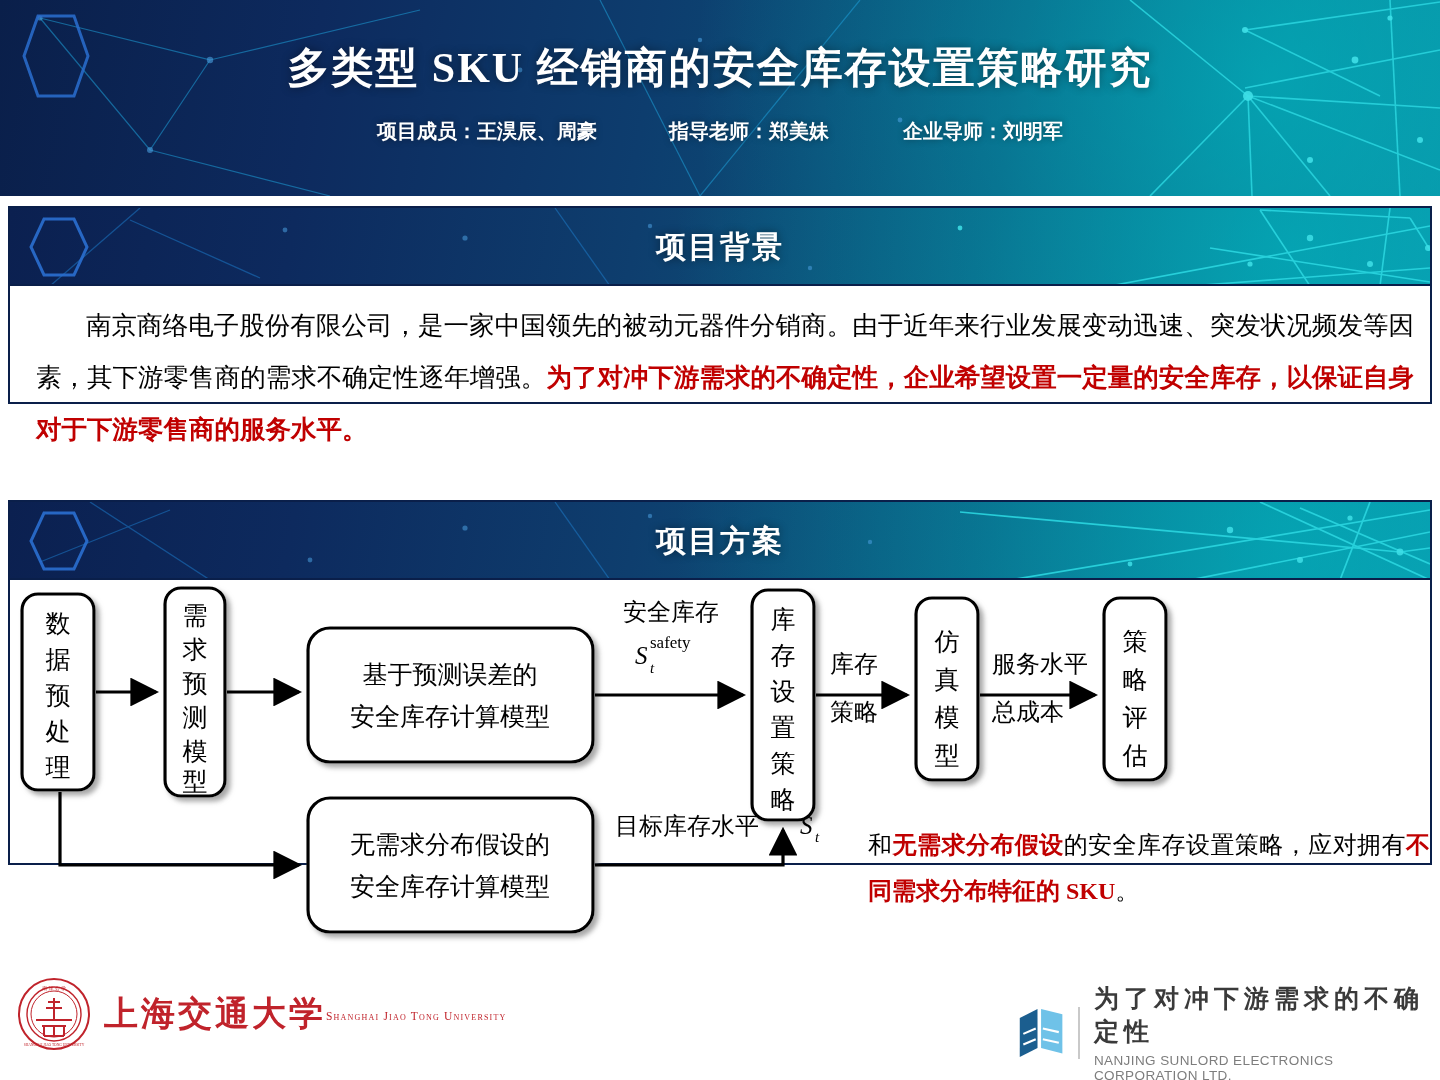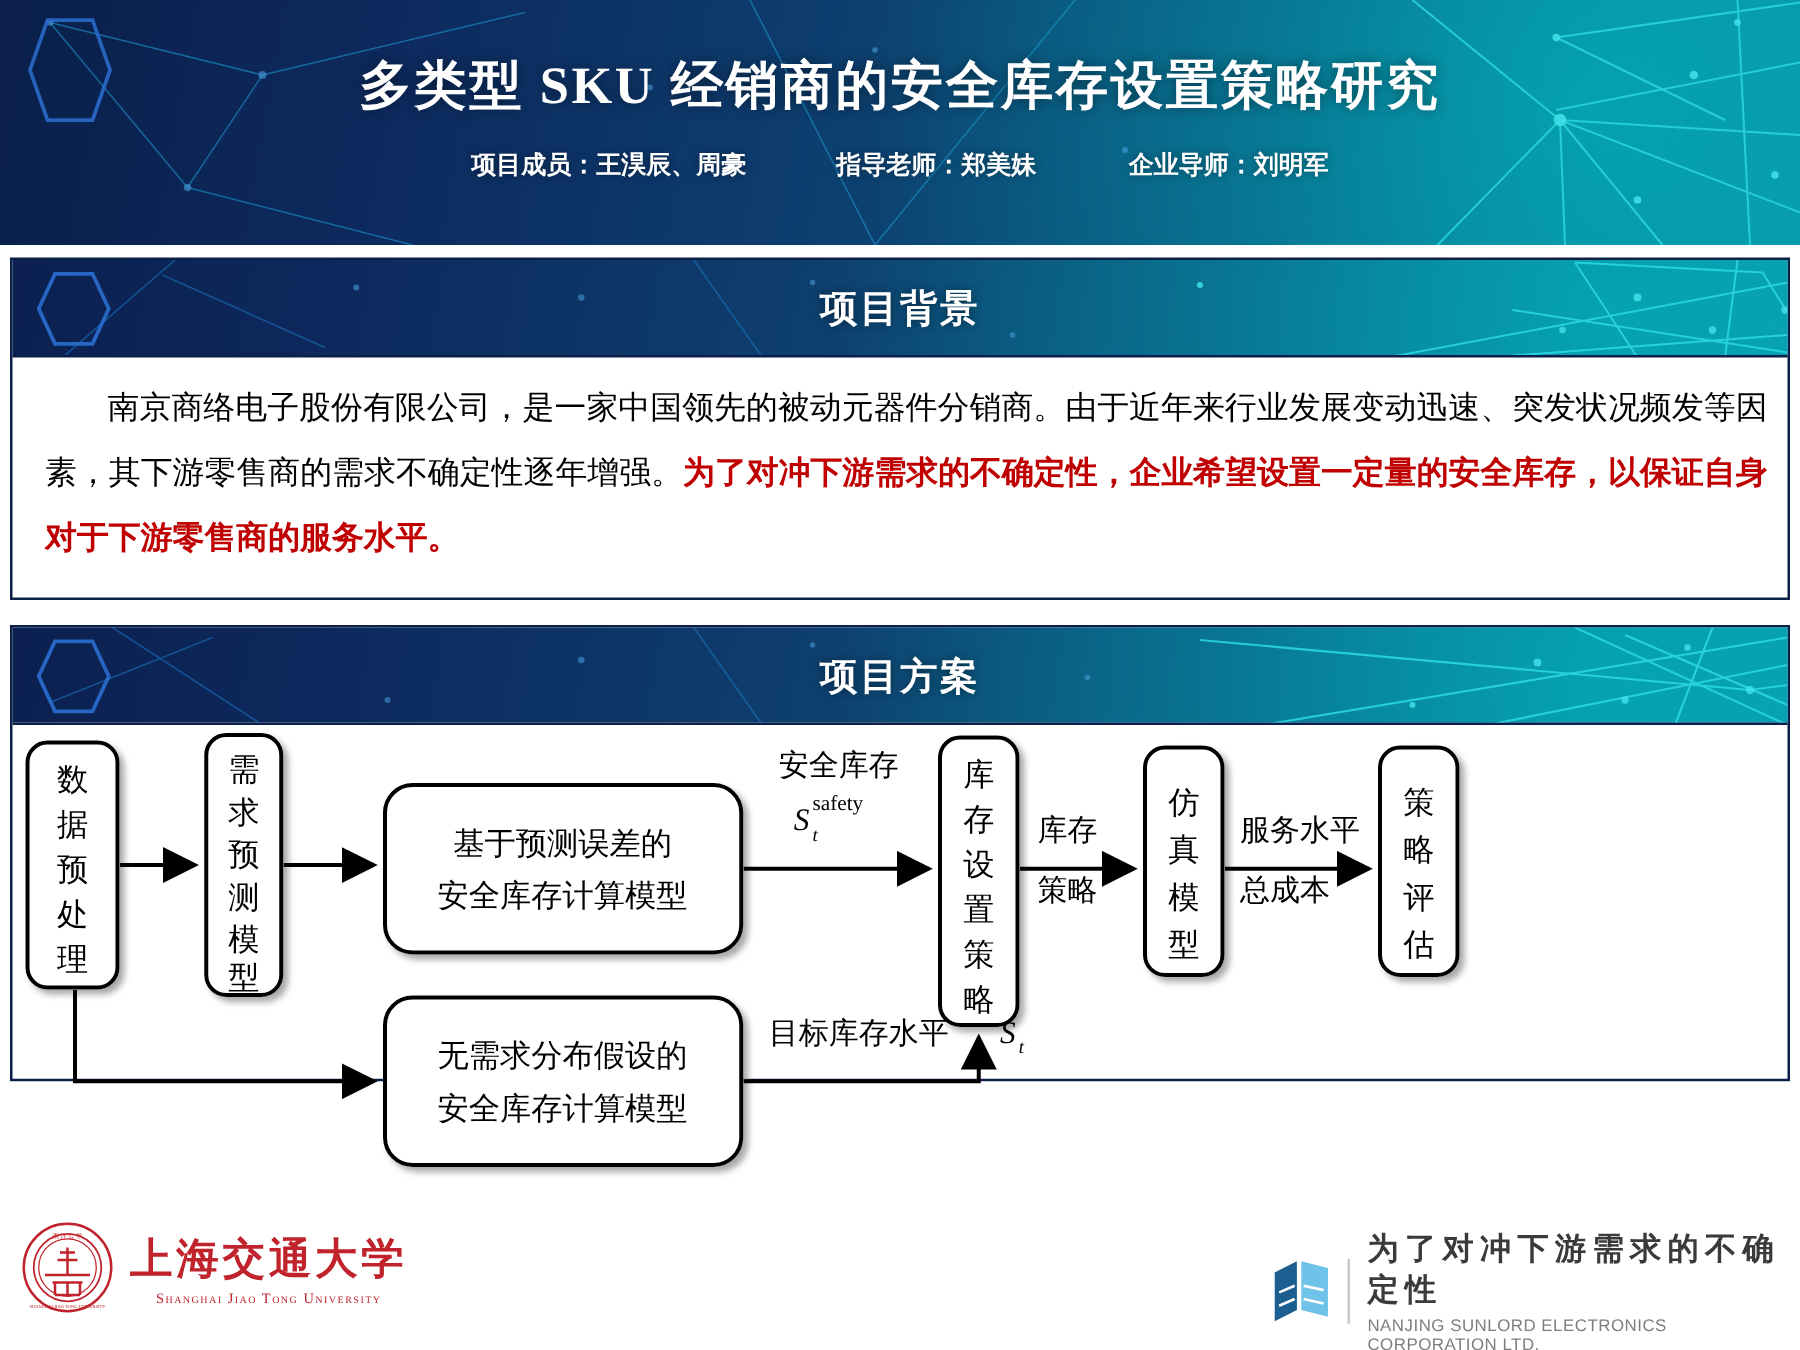--- a/index.html
+++ b/index.html
@@ -31,21 +31,21 @@
     text-shadow:0 0 7px rgba(0,0,0,.4);
   }
   .banner-sub span{ display:inline-block; }
   .gap1{ width:62px; } .gap2{ width:64px; }
 
   
   .panel{
     position:absolute; left:8px; width:1424px;
     border:2px solid #0a1f4a; background:#fff;
   }
-  #panel-bg{ top:206px; height:274px; }
+  #panel-bg{ top:206px; height:198px; }
   #panel-plan{ top:500px; height:365px; }
 
   .sechead{
     position:relative; height:78px; width:100%;
     background:
       radial-gradient(circle at 90% 55%, rgba(0,195,205,.5) 0%, rgba(0,160,180,0) 48%),
       linear-gradient(100deg,#0b2050 0%, #0d2a5e 20%, #0e3e6e 44%, #0b5c7f 68%, #0a8095 88%, #0b8da2 100%);
     overflow:hidden; border-bottom:2px solid #0a1f4a;
   }
   .sechead-title{
@@ -78,21 +78,21 @@
   }
   .btext{
     position:absolute; left:858px; top:242px; width:562px;
     font-size:24px; line-height:46px; color:#000; text-align:justify;
     text-justify:inter-ideograph;
   }
 
   
   .footer{ position:absolute; left:0; top:968px; width:1440px; height:112px; background:#fff; }
   .sjtu{ position:absolute; left:16px; top:8px; display:flex; align-items:center; gap:12px; }
-  .sjtu-txt{ display:flex; flex-direction:column; align-items:center; }
+  .sjtu-txt{ display:flex; flex-direction:row; align-items:center; }
   .sjtu-cn{ color:#c0232b; font-size:34px; font-weight:bold; letter-spacing:3px;
             font-family:"Liberation Serif","DejaVu Serif",serif; }
   .sjtu-en{ color:#c0232b; font-size:11.5px; letter-spacing:1.2px; font-variant:small-caps;
             font-family:"Liberation Serif","DejaVu Serif",serif; margin-top:3px; }
 
   .sunlord{ position:absolute; left:1018px; top:14px; display:flex; align-items:center; gap:14px; }
   .sl-div{ width:2px; height:52px; background:#c9c9c9; }
   .sl-txt{ display:flex; flex-direction:column; }
   .sl-cn{ color:#3a3a3a; font-size:25px; font-weight:bold; letter-spacing:5px;
           font-family:"Liberation Sans","DejaVu Sans",sans-serif; }
@@ -330,20 +330,23 @@
         <text x="820" y="140" font-size="24" font-family="Liberation Serif, DejaVu Serif, serif">策略</text>
       </g>
 
       <g>
         <text x="982" y="92" font-size="24" font-family="Liberation Serif, DejaVu Serif, serif">服务水平</text>
         <text x="982" y="140" font-size="24" font-family="Liberation Serif, DejaVu Serif, serif">总成本</text>
       </g>
     </svg>
 
 
+    <div class="btext">
+      <span>和</span><span class="hl">无需求分布假设</span><span>的安全库存设置策略，应对拥有</span><span class="hl">不同需求分布特征的 SKU</span><span>。</span>
+    </div>
 
   </div>
 </div>
 
 <div class="footer">
 
   <div class="sjtu">
     <svg width="76" height="76" viewBox="0 0 76 76">
       <circle cx="38" cy="38" r="35" fill="none" stroke="#c0232b" stroke-width="2"></circle>
       <circle cx="38" cy="38" r="27" fill="none" stroke="#c0232b" stroke-width="1.4"></circle>

